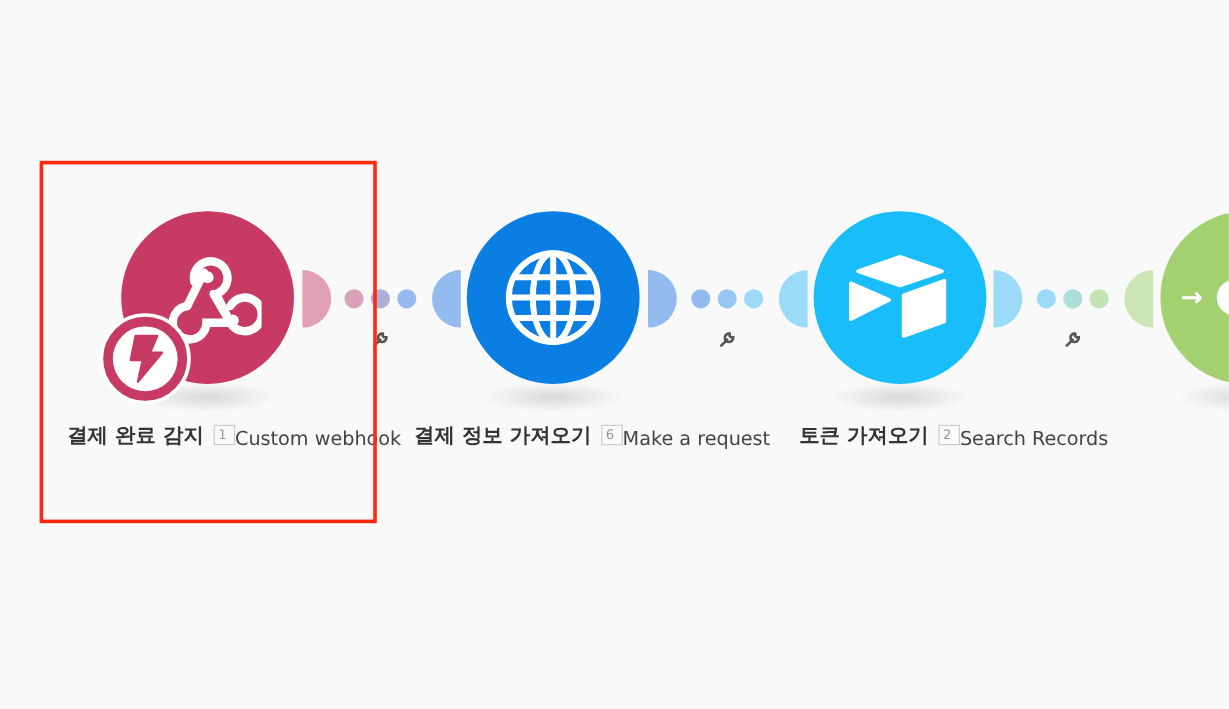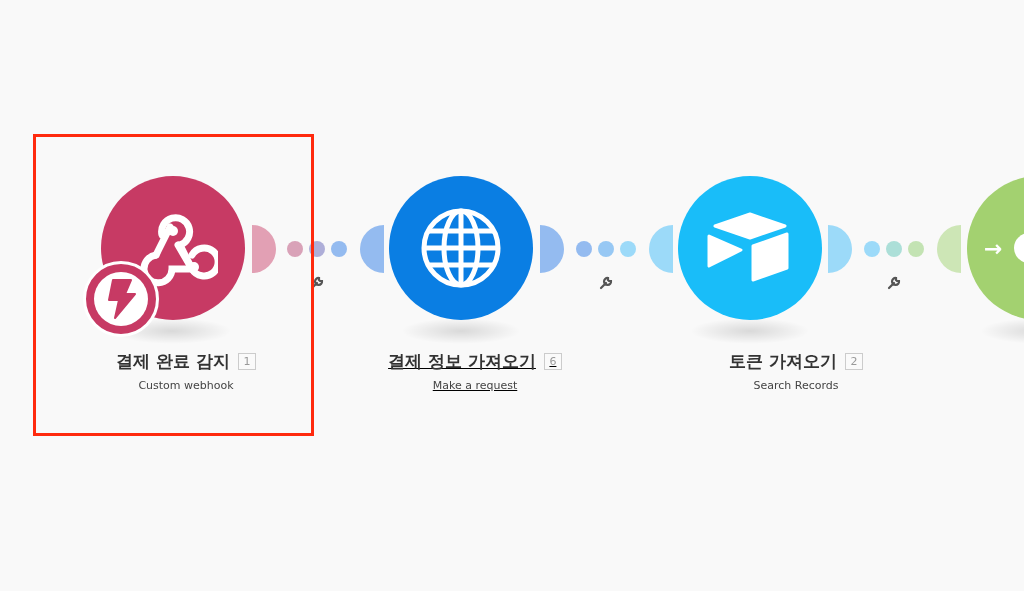--- a/index.html
+++ b/index.html
@@ -20,30 +20,30 @@
     background:radial-gradient(ellipse at center, rgba(0,0,0,0.13) 0%, rgba(0,0,0,0) 70%);
   }
   .half {
     position:absolute; width:24px; height:48px;
   }
   .half.right { border-radius:0 24px 24px 0; }
   .half.left { border-radius:24px 0 0 24px; }
   .dot { position:absolute; width:16px; height:16px; border-radius:50%; }
   .wrench { position:absolute; width:14px; height:14px; }
   .label {
-    position:absolute; width:260px; text-align:center;
-    display:flex; flex-direction:column; align-items:center;
+    position:absolute; width:260px; text-align:left;
+    display:flex; align-items:center;
   }
   .title-row { display:flex; align-items:center; gap:8px; }
   .title { font-size:17px; font-weight:bold; color:#333; white-space:nowrap; }
   .badge {
     font-size:11px; color:#999; border:1px solid #ccc;
     padding:0 3px; min-width:10px; line-height:15px; background:#fafafa;
   }
-  .subtitle { font-size:11px; color:#444; margin-top:6px; white-space:nowrap; }
+  .subtitle { font-size:16px; color:#444; margin-top:6px; white-space:nowrap; }
   .highlight {
     position:absolute; left:33px; top:134px; width:281px; height:302px;
     border:3px solid #ff2a0e; box-sizing:border-box;
   }
   .trigger {
     position:absolute; width:70px; height:70px; border-radius:50%;
     background:#c73a64; border:3px solid #fff;
     display:flex; align-items:center; justify-content:center;
   }
 </style>
@@ -97,21 +97,21 @@
       <g fill="none" stroke="#fff" stroke-width="5">
         <circle cx="43" cy="43" r="37"></circle>
         <ellipse cx="43" cy="43" rx="17" ry="37"></ellipse>
         <line x1="43" y1="6" x2="43" y2="80"></line>
         <line x1="6" y1="43" x2="80" y2="43"></line>
         <line x1="11" y1="26" x2="75" y2="26"></line>
         <line x1="11" y1="60" x2="75" y2="60"></line>
       </g>
     </svg>
   </div>
-  <div class="label" style="left:345px; top:350px;text-decoration:underline;">
+  <div class="label" style="left:345px; top:350px;">
     <div class="title-row">
       <span class="title">결제 정보 가져오기</span>
       <span class="badge">6</span>
     </div>
     <span class="subtitle">Make a request</span>
   </div>
 
   <div class="dot" style="left:576px; top:241px; background:#94bbf0;"></div>
   <div class="dot" style="left:598px; top:241px; background:#97c8f4;"></div>
   <div class="dot" style="left:620px; top:241px; background:#9cdaf9;"></div>

